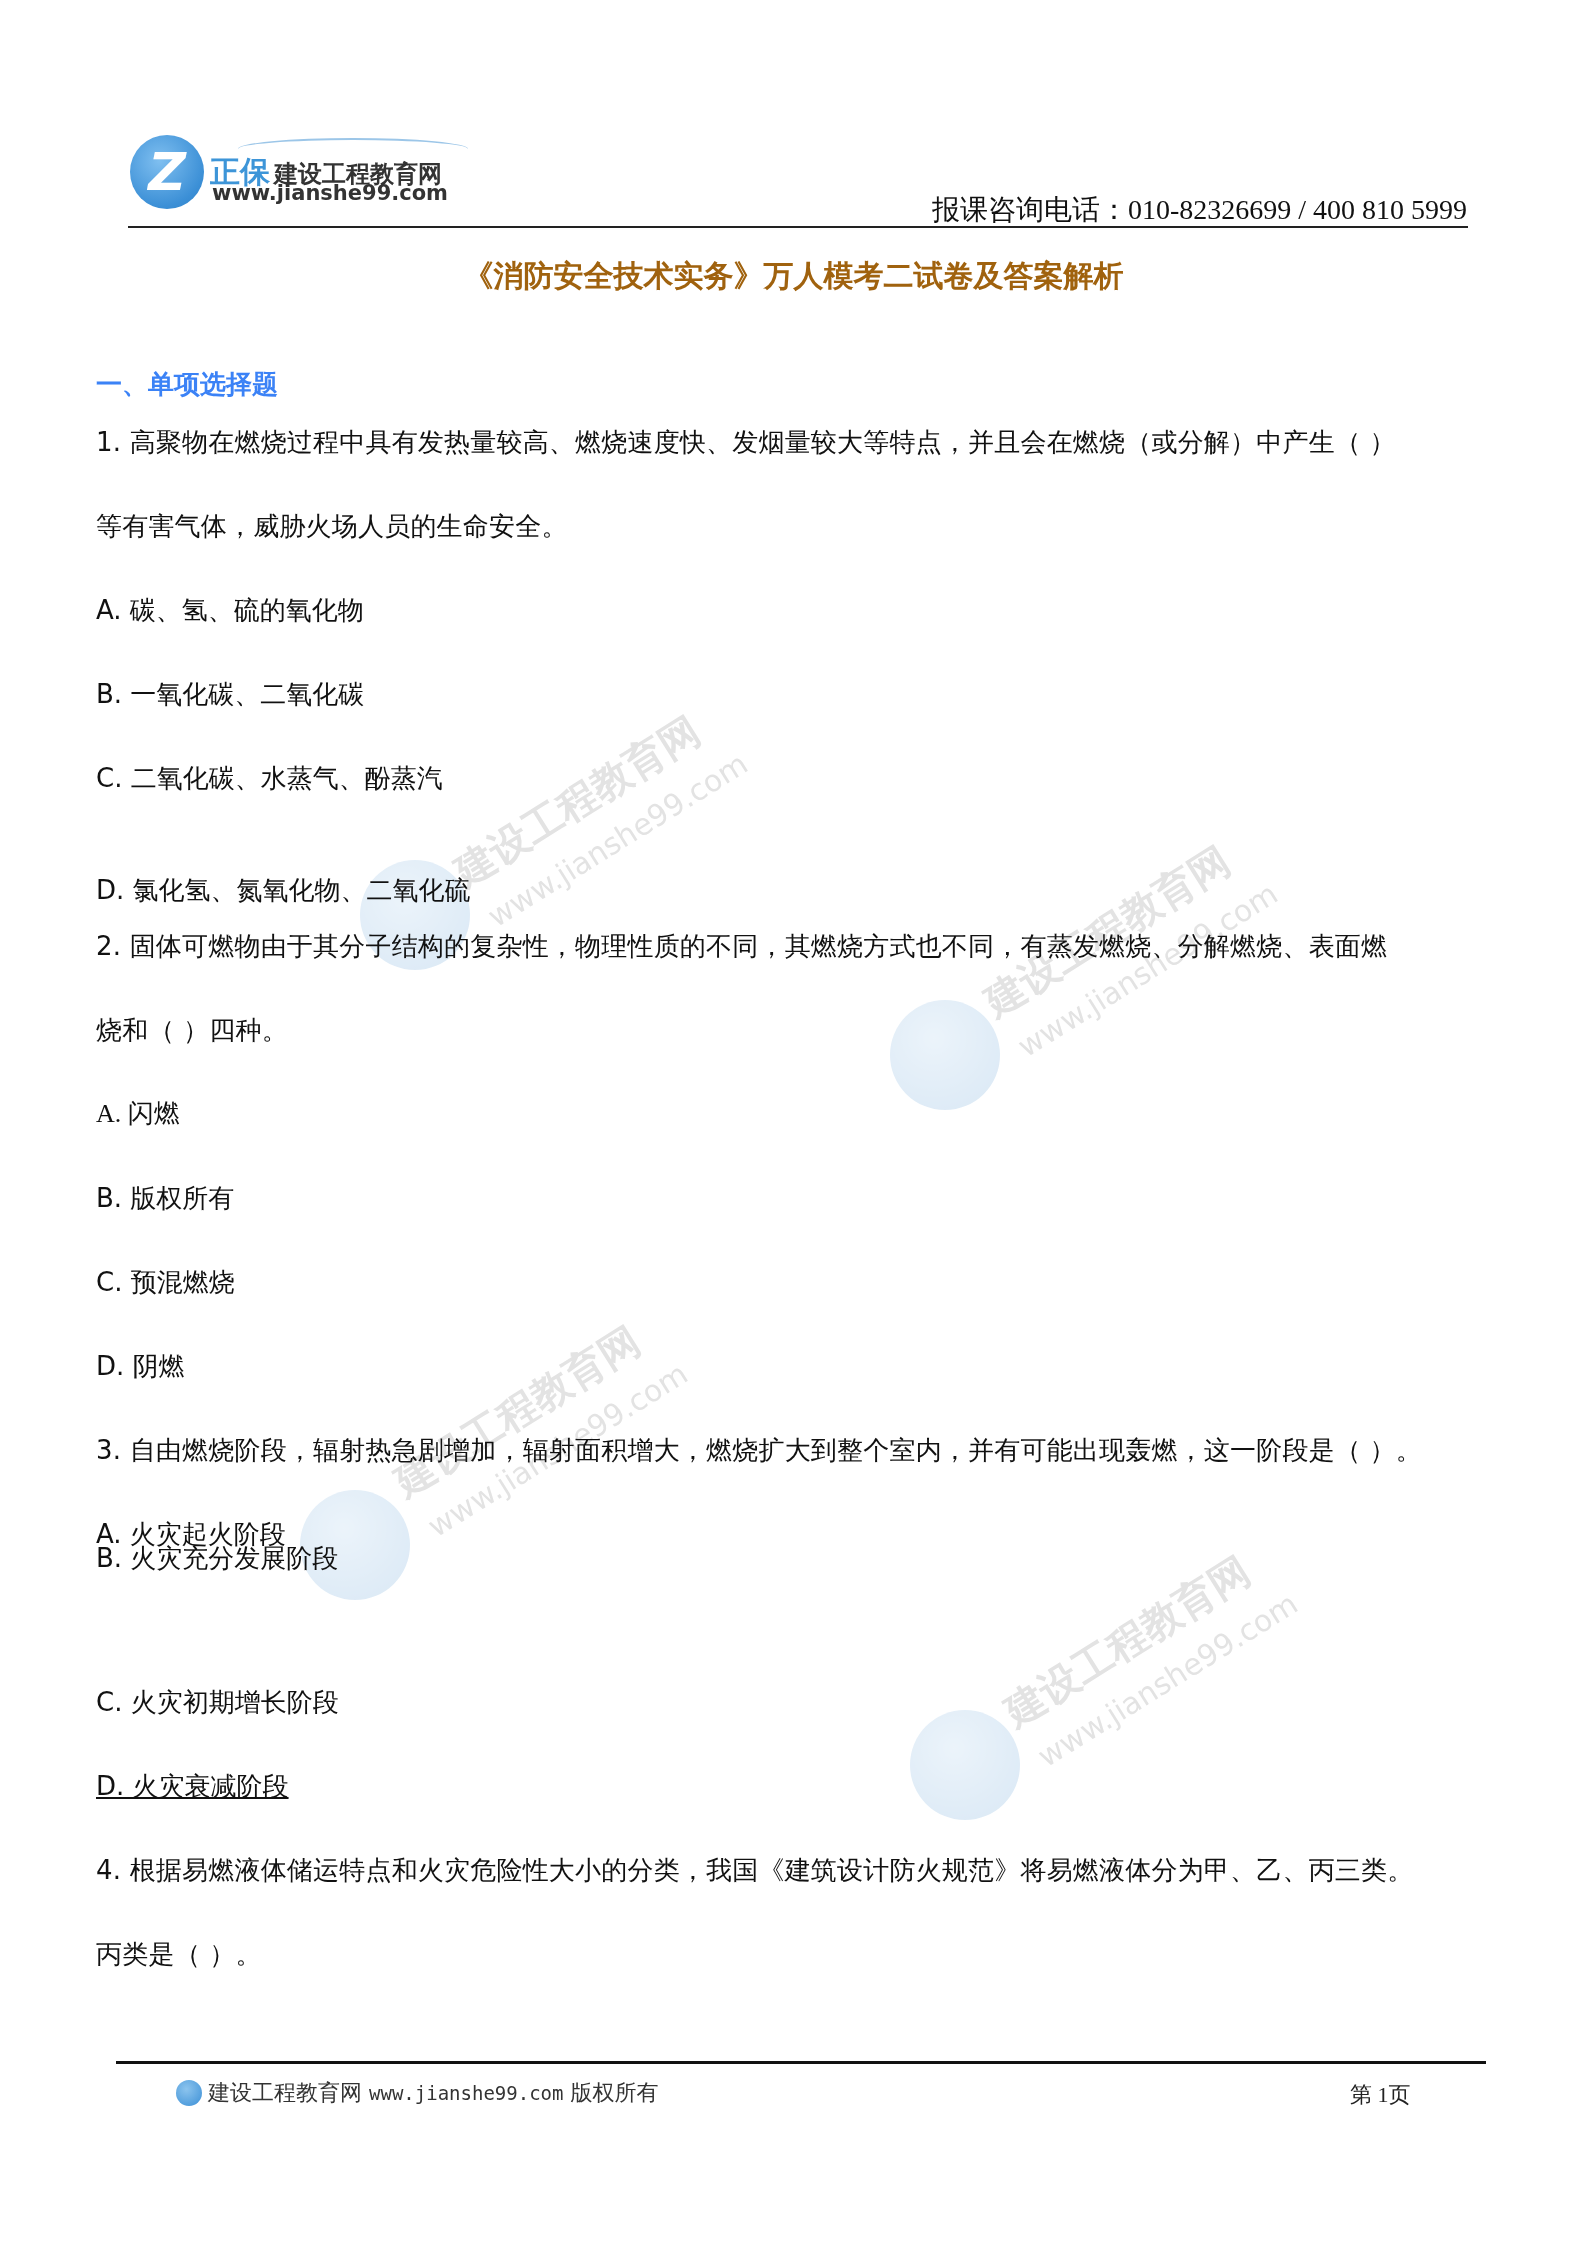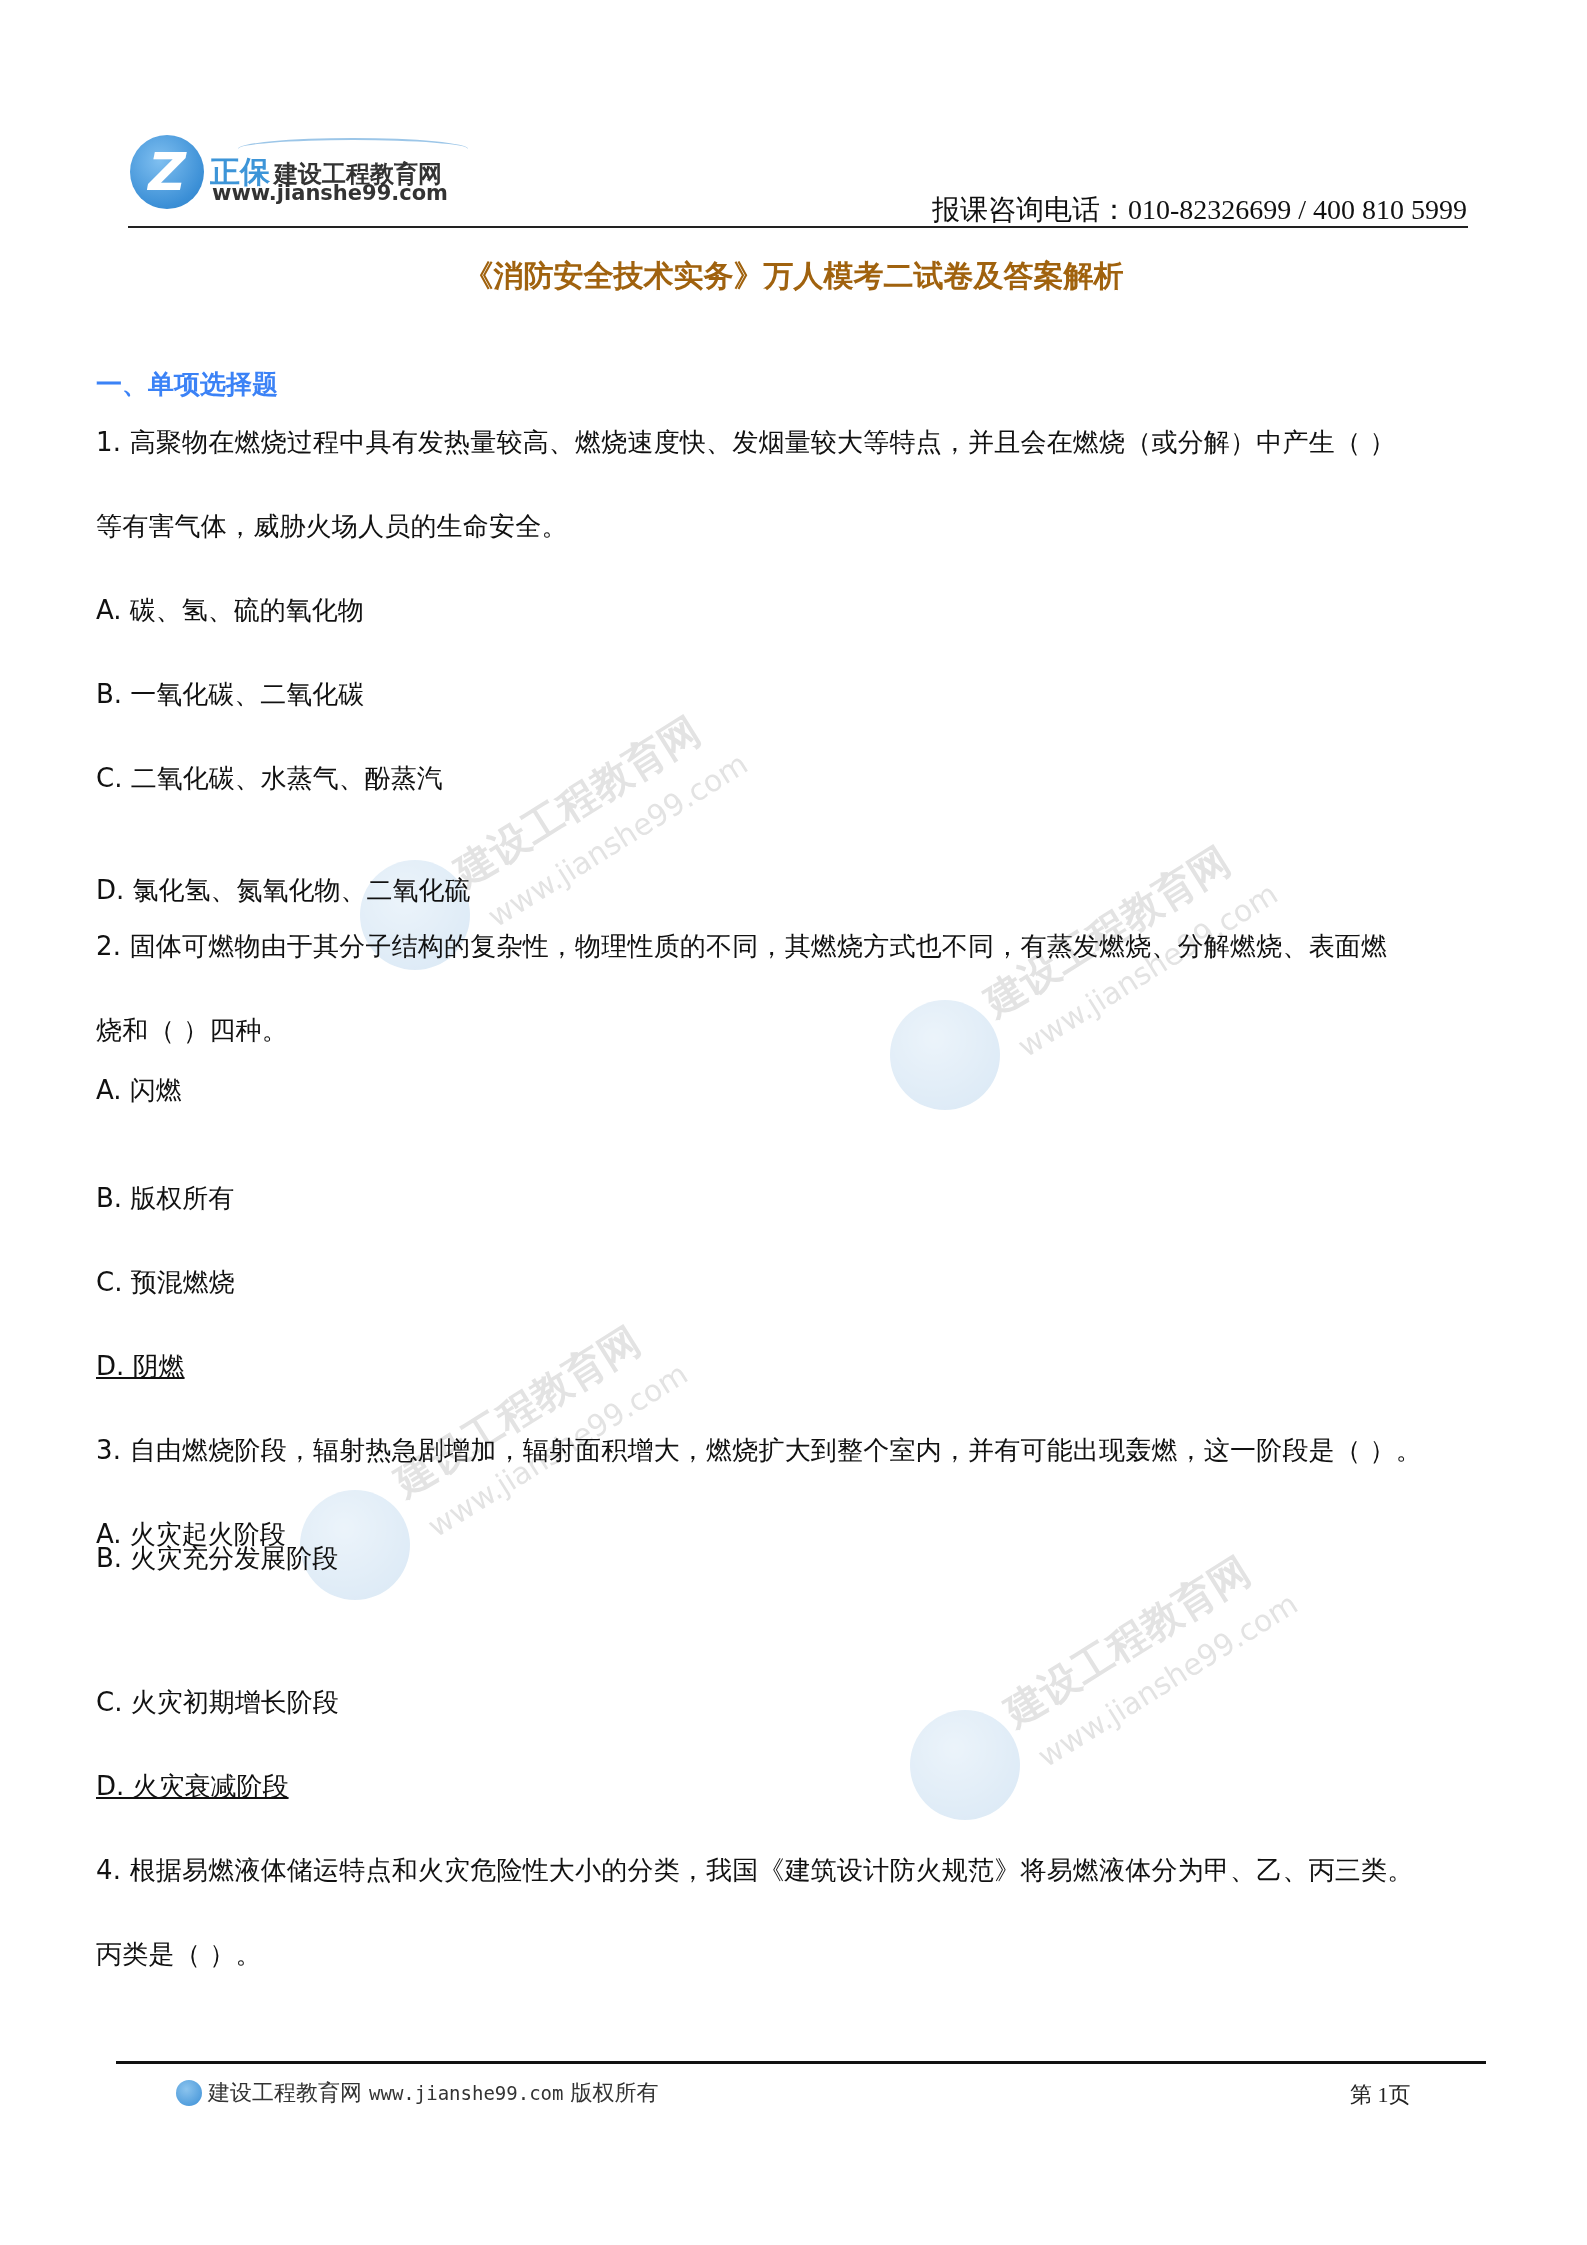--- a/index.html
+++ b/index.html
@@ -79,24 +79,24 @@
 
 <div class="line qline" style="top:422px;">1.  高聚物在燃烧过程中具有发热量较高、燃烧速度快、发烟量较大等特点，并且会在燃烧（或分解）中产生（    ）</div>
 <div class="line qline" style="top:506px;">等有害气体，威胁火场人员的生命安全。</div>
 <div class="line" style="top:590px;">A. 碳、氢、硫的氧化物</div>
 <div class="line" style="top:674px;">B. 一氧化碳、二氧化碳</div>
 <div class="line" style="top:758px;">C. 二氧化碳、水蒸气、酚蒸汽</div>
 <div class="line" style="top:842px;margin-top:28px;">D. 氯化氢、氮氧化物、二氧化硫</div>
 
 <div class="line qline" style="top:926px;">2.  固体可燃物由于其分子结构的复杂性，物理性质的不同，其燃烧方式也不同，有蒸发燃烧、分解燃烧、表面燃</div>
 <div class="line qline" style="top:1010px;">烧和（    ）四种。</div>
-<div class="line" style="top:1070px;">A. 闪燃</div>
+<div class="line" style="top:1094px;font-family:Liberation Serif, serif;">A. 闪燃</div>
 <div class="line" style="top:1178px;">B. 版权所有</div>
 <div class="line" style="top:1262px;">C. 预混燃烧</div>
-<div class="line" style="top:1346px;text-decoration:underline;">D. 阴燃</div>
+<div class="line" style="top:1346px;">D. 阴燃</div>
 
 <div class="line qline" style="top:1430px;">3.  自由燃烧阶段，辐射热急剧增加，辐射面积增大，燃烧扩大到整个室内，并有可能出现轰燃，这一阶段是（    ）。</div>
 <div class="line" style="top:1514px;">A. 火灾起火阶段</div>
 <div class="line" style="top:1538px;">B. 火灾充分发展阶段</div>
 <div class="line" style="top:1682px;">C. 火灾初期增长阶段</div>
 <div class="line" style="top:1766px;text-decoration:underline;">D. 火灾衰减阶段</div>
 
 <div class="line qline" style="top:1850px;">4.  根据易燃液体储运特点和火灾危险性大小的分类，我国《建筑设计防火规范》将易燃液体分为甲、乙、丙三类。</div>
 <div class="line qline" style="top:1934px;">丙类是（    ）。</div>
 

